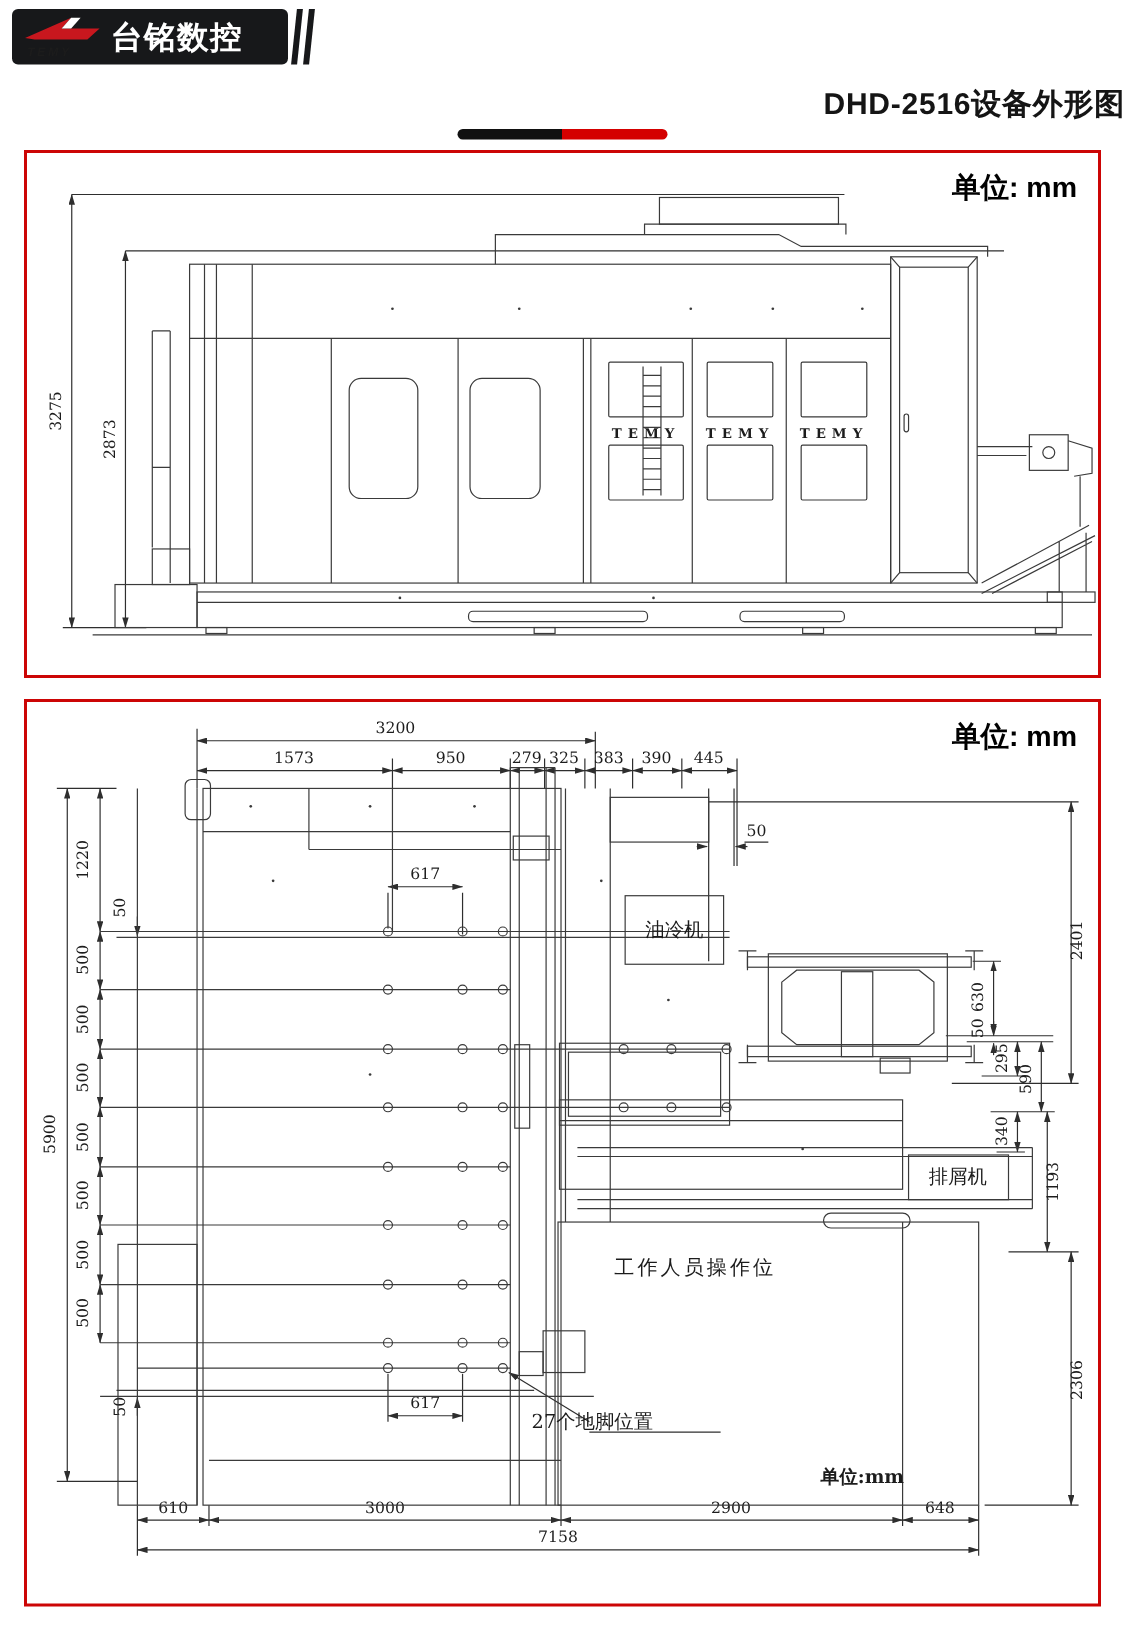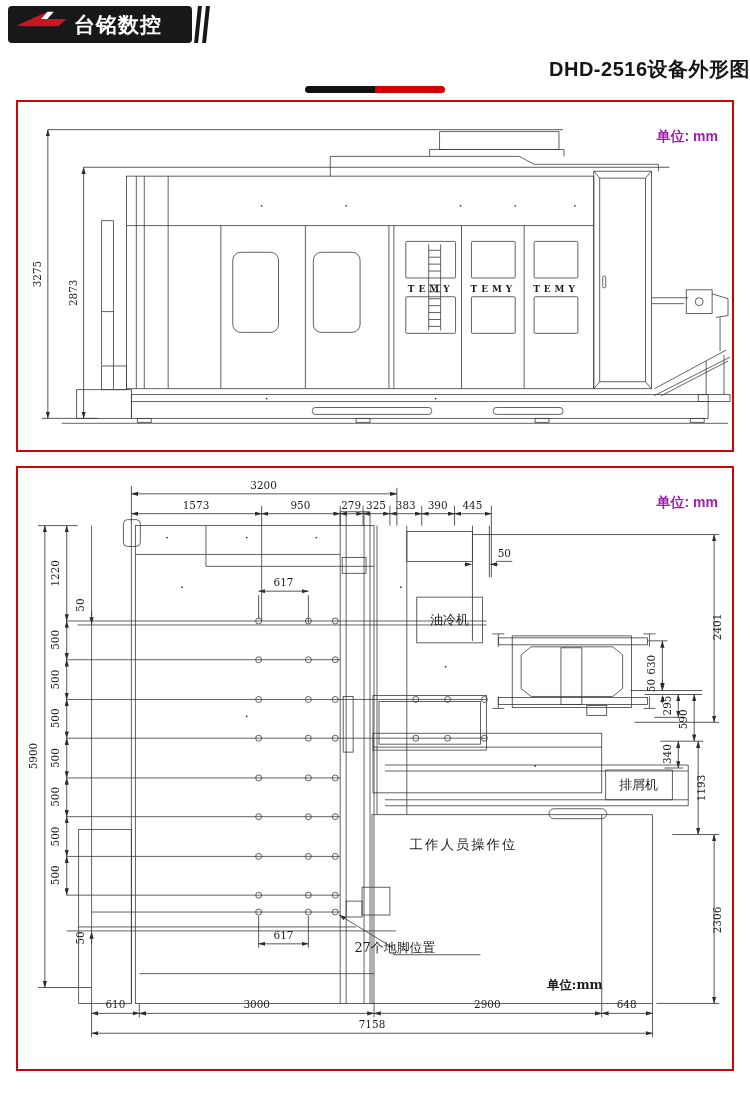--- a/index.html
+++ b/index.html
@@ -12,21 +12,21 @@
   .logo-bars{position:absolute;top:6px;left:196px;height:37px;display:flex;gap:4px;}
   .logo-bars i{display:block;width:4px;height:37px;background:#17181a;transform:skewX(-6deg);}
   .title-wrap{position:absolute;top:56px;left:0;width:100%;text-align:right;}
   .page-title{margin:0;font-size:20px;font-weight:bold;color:#151515;letter-spacing:0.5px;}
   .title-underline{width:140px;height:7px;border-radius:4px;margin:3px auto 0 auto;
         background:linear-gradient(to right,#111 0 50%,#d40000 50% 100%);}
   
   .panel{position:absolute;left:16px;width:718px;border:2px solid #cc0505;box-sizing:border-box;background:#fff;}
   .panel-side{top:100px;height:352px;}
   .panel-plan{top:466px;height:605px;}
-  .unit{position:absolute;top:26px;right:14px;font-size:14px;font-weight:bold;color:#a21caf;}
+  .unit{position:absolute;top:10px;right:14px;font-size:19px;font-weight:bold;color:#000000;}
   .panel svg{position:absolute;left:0;top:0;width:100%;height:100%;}
   
   svg .ln path,svg .ln rect,svg .ln line,svg .ln circle{stroke:#3a3a3a;stroke-width:0.8;fill:none;}
   svg .dim line,svg .dim path{stroke:#2e2e2e;stroke-width:0.8;fill:none;}
   svg .dot{fill:#3a3a3a;stroke:none;}
   svg text{fill:#1c1c1c;stroke:none;}
   .dt{font-family:"DejaVu Serif","Liberation Serif",serif;font-size:10.5px;text-anchor:middle;}
   .dc{font-family:"DejaVu Serif","Liberation Serif",serif;font-size:13px;text-anchor:middle;}
   .dc2{font-family:"DejaVu Serif","Liberation Serif",serif;font-size:13.5px;letter-spacing:2px;text-anchor:middle;}
   .dcb{font-family:"DejaVu Serif","Liberation Serif",serif;font-size:12.5px;font-weight:bold;text-anchor:middle;}

